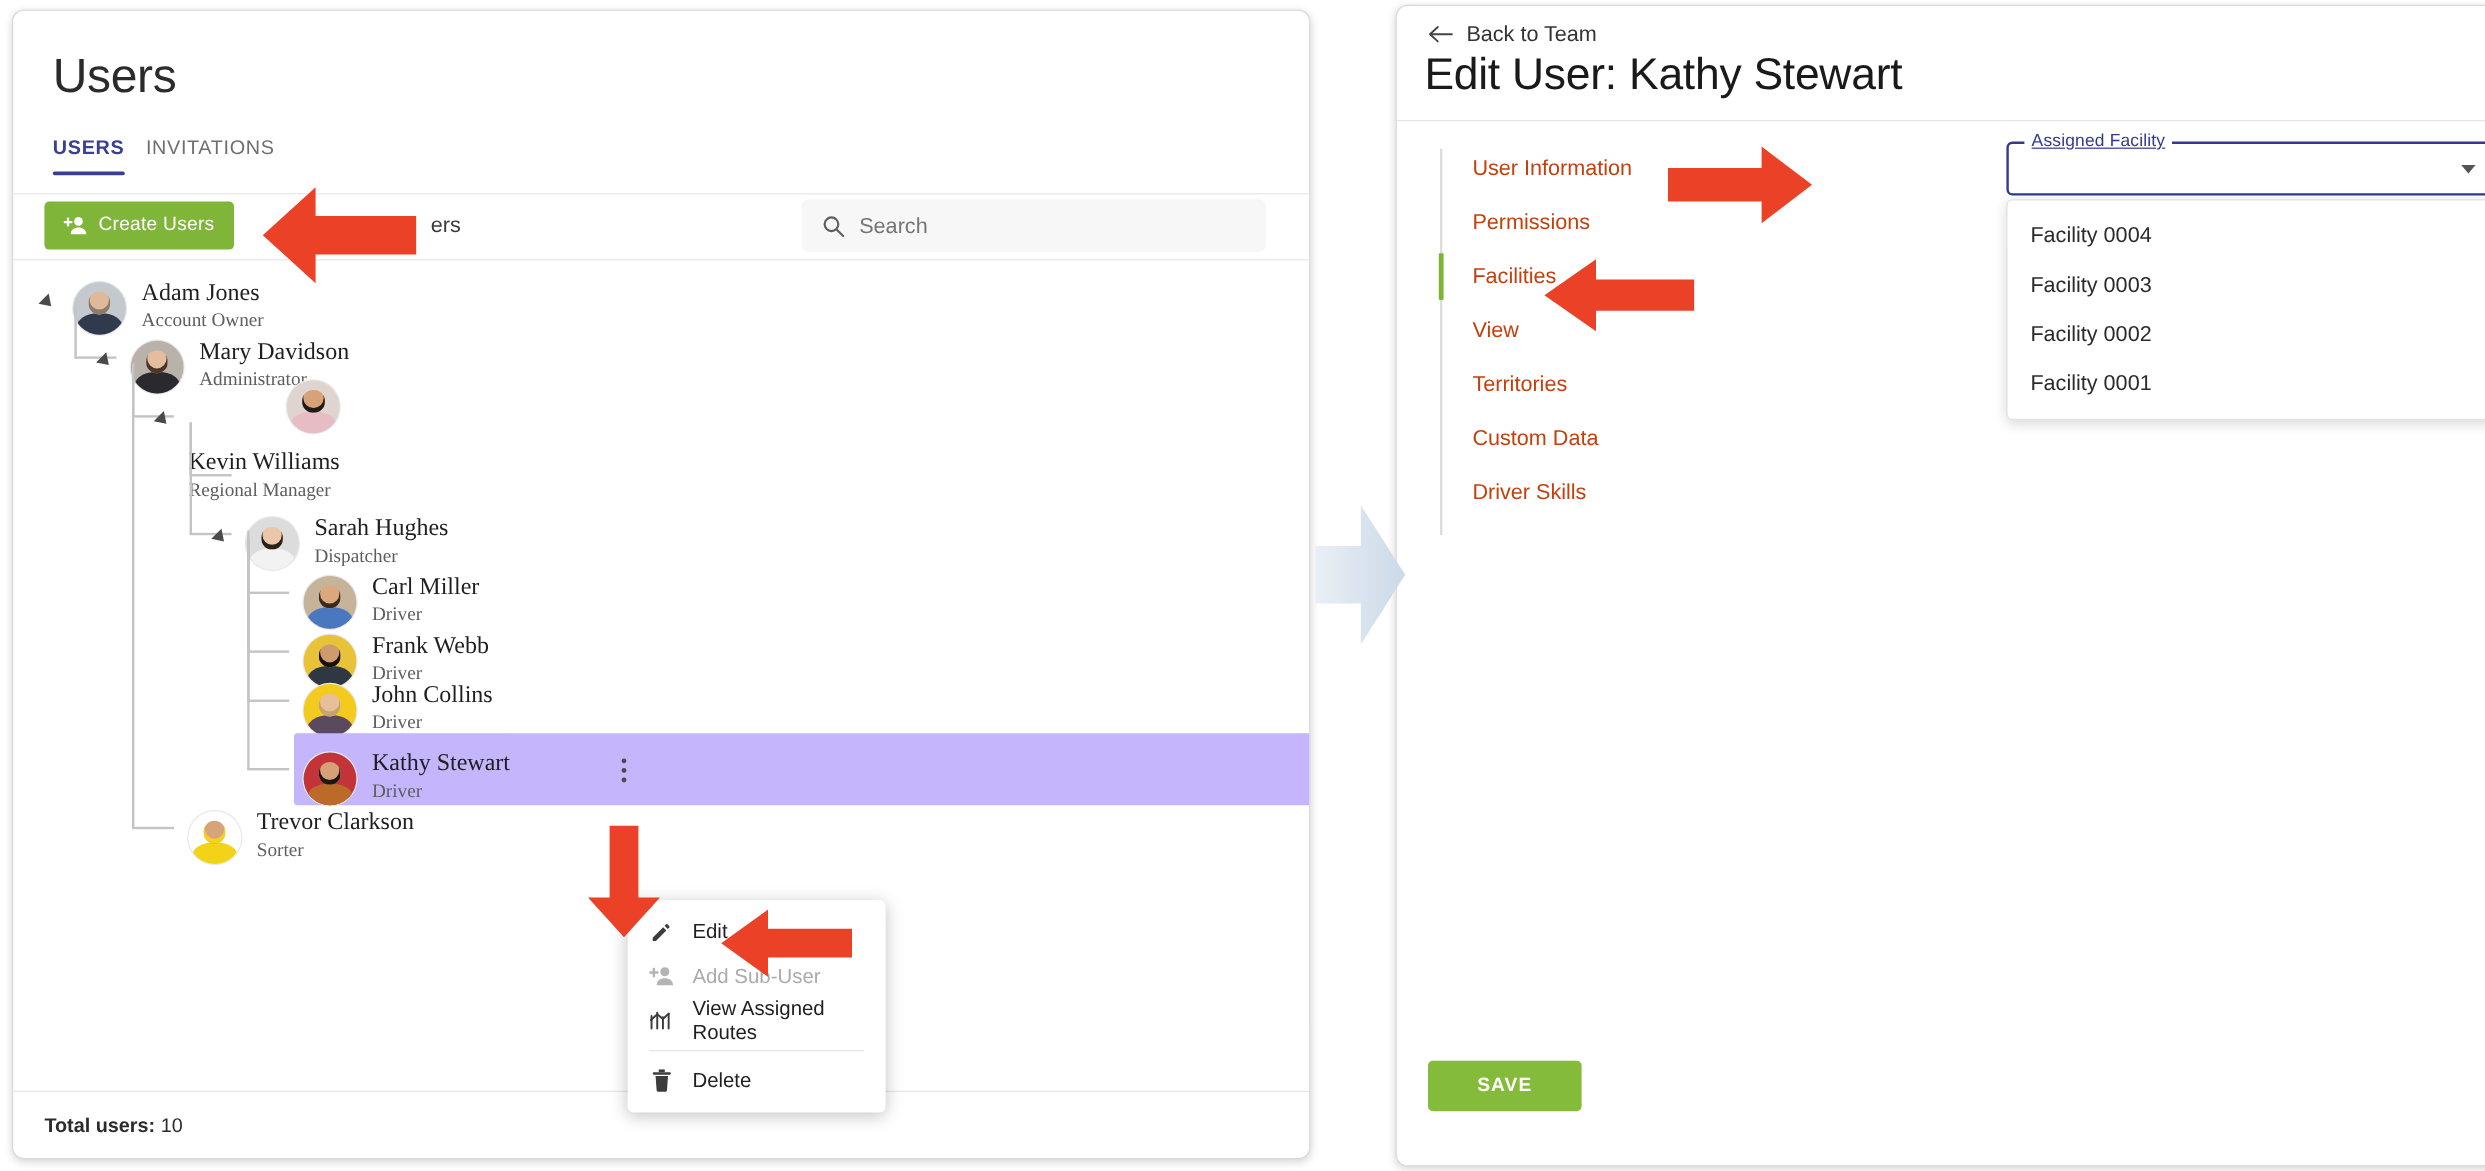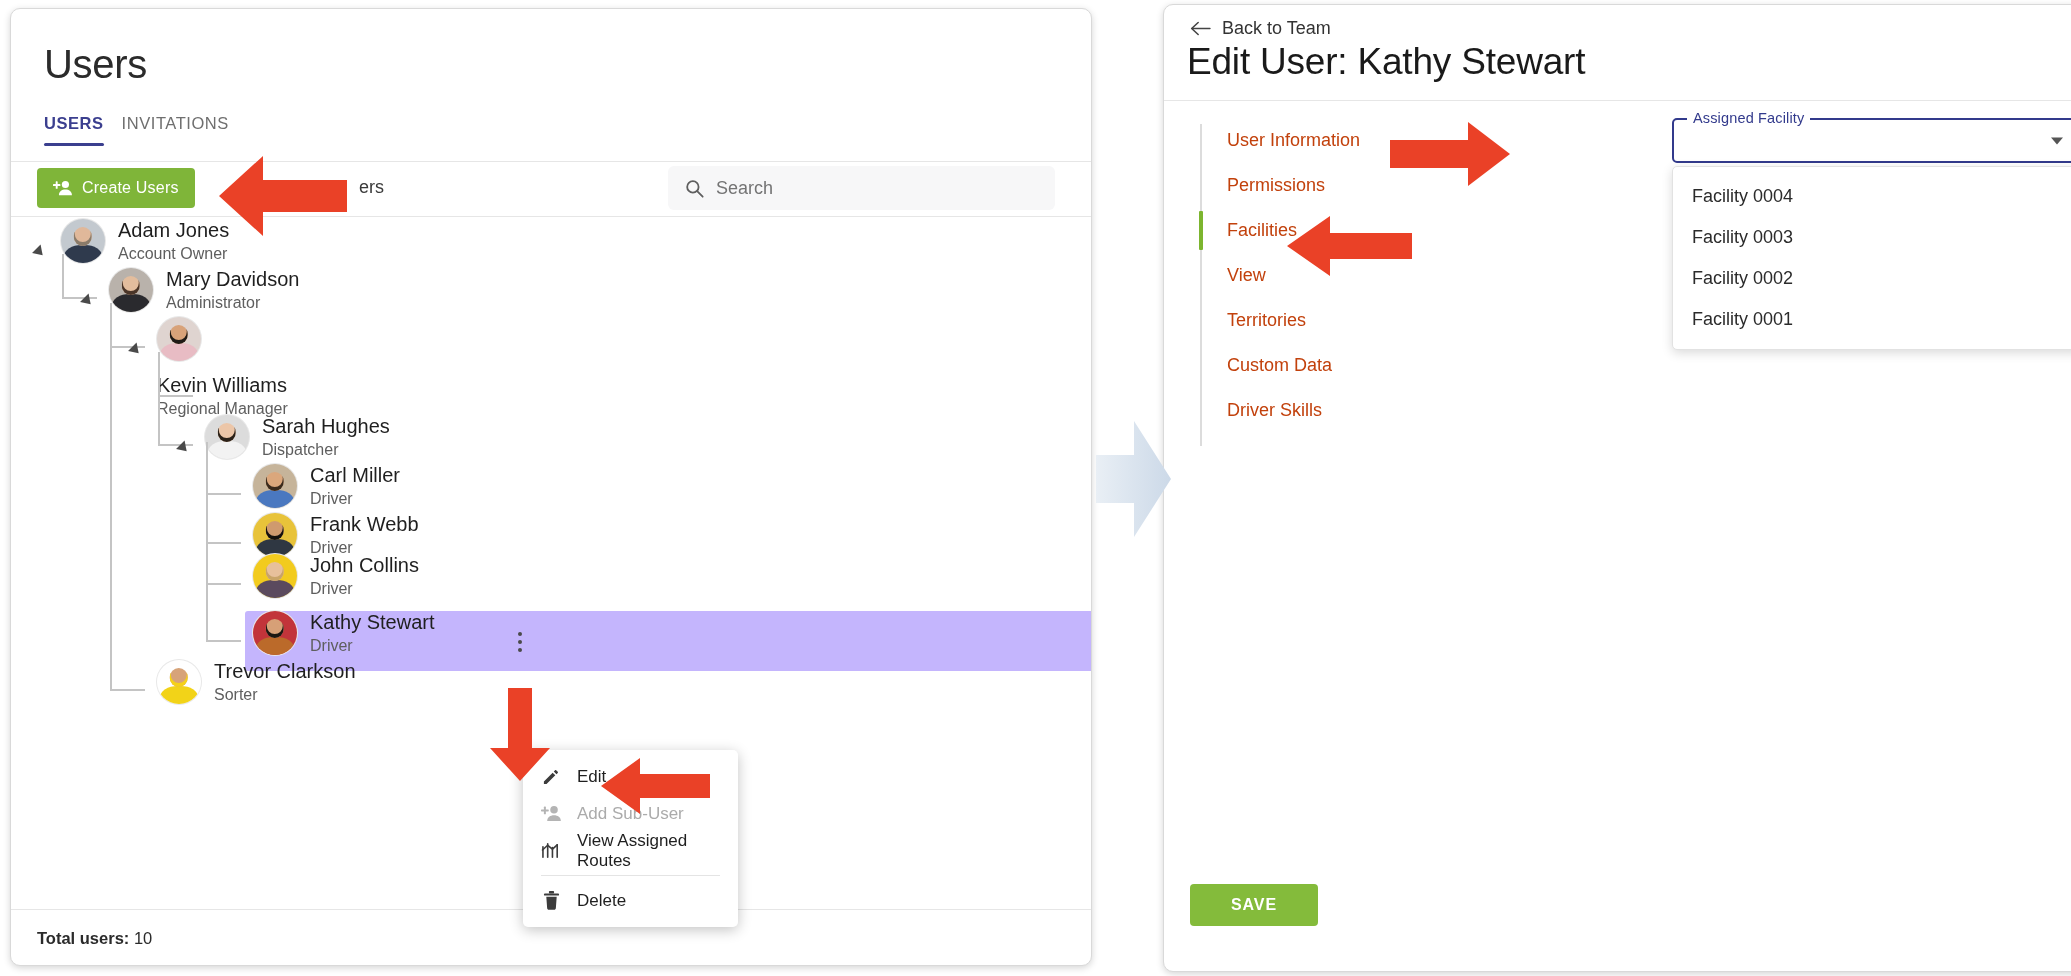--- a/index.html
+++ b/index.html
@@ -63,22 +63,22 @@
     position: absolute; left: 657px; top: 157px;
     width: 387px; height: 44px;
     background: #f7f7f8; border-radius: 6px;
     display: flex; align-items: center; gap: 12px; padding: 0 17px; cursor: text;
   }
   .search-ph { font-size: 18px; color: #747474; }
 
   
   .tree { position: absolute; left: 0; top: 215px; width: 100%; }
   .node-row {
-    position: absolute; display: flex; align-items: flex-start; gap: 13px;
-    height: 60px; padding: 0 8px; border-radius: 3px;
+    position: absolute; display: flex; align-items: flex-end; gap: 13px;
+    height: 60px; padding: 0 8px; border-radius: 3px; font-family: Liberation Serif, serif;
   }
   .node-row.highlight { background: #c4b5fd; width: 908px; }
   .avatar {
     width: 44px; height: 44px; border-radius: 50%;
     background: #c9ccd1; flex: 0 0 auto;
     overflow: hidden; position: relative;
     box-shadow: 0 0 0 1px #e8e8e8;
   }
   .avatar .head {
     position: absolute; left: 50%; top: 19%; width: 42%; height: 42%;
@@ -154,21 +154,21 @@
   
   .field-wrap { position: absolute; left: 508px; top: 113px; width: 410px; }
   .select-box {
     position: relative; height: 45px; width: 410px;
     border: 2px solid #323a8c; border-radius: 5px;
     display: flex; align-items: center; padding: 0 16px; cursor: pointer; background:#fff;
   }
   .field-label {
     position: absolute; left: 13px; top: -10px;
     background: #fff; padding: 0 6px;
-    font-size: 14.5px; color: #323a8c; letter-spacing: .15px;
+    font-size: 14.5px; color: #323a8c; letter-spacing: .15px; text-decoration: underline;
   }
   .sel-caret {
     position: absolute; right: 17px; top: 50%; transform: translateY(-50%);
     width: 0; height: 0; border-left: 6px solid transparent;
     border-right: 6px solid transparent; border-top: 7px solid #555;
   }
   .dropdown {
     position: absolute; left: 0; top: 48px; width: 410px;
     background: #fff; border: 1px solid #e2e2e2; border-radius: 5px;
     box-shadow: 0 3px 11px rgba(0,0,0,.15); padding: 9px 0; z-index: 30;

